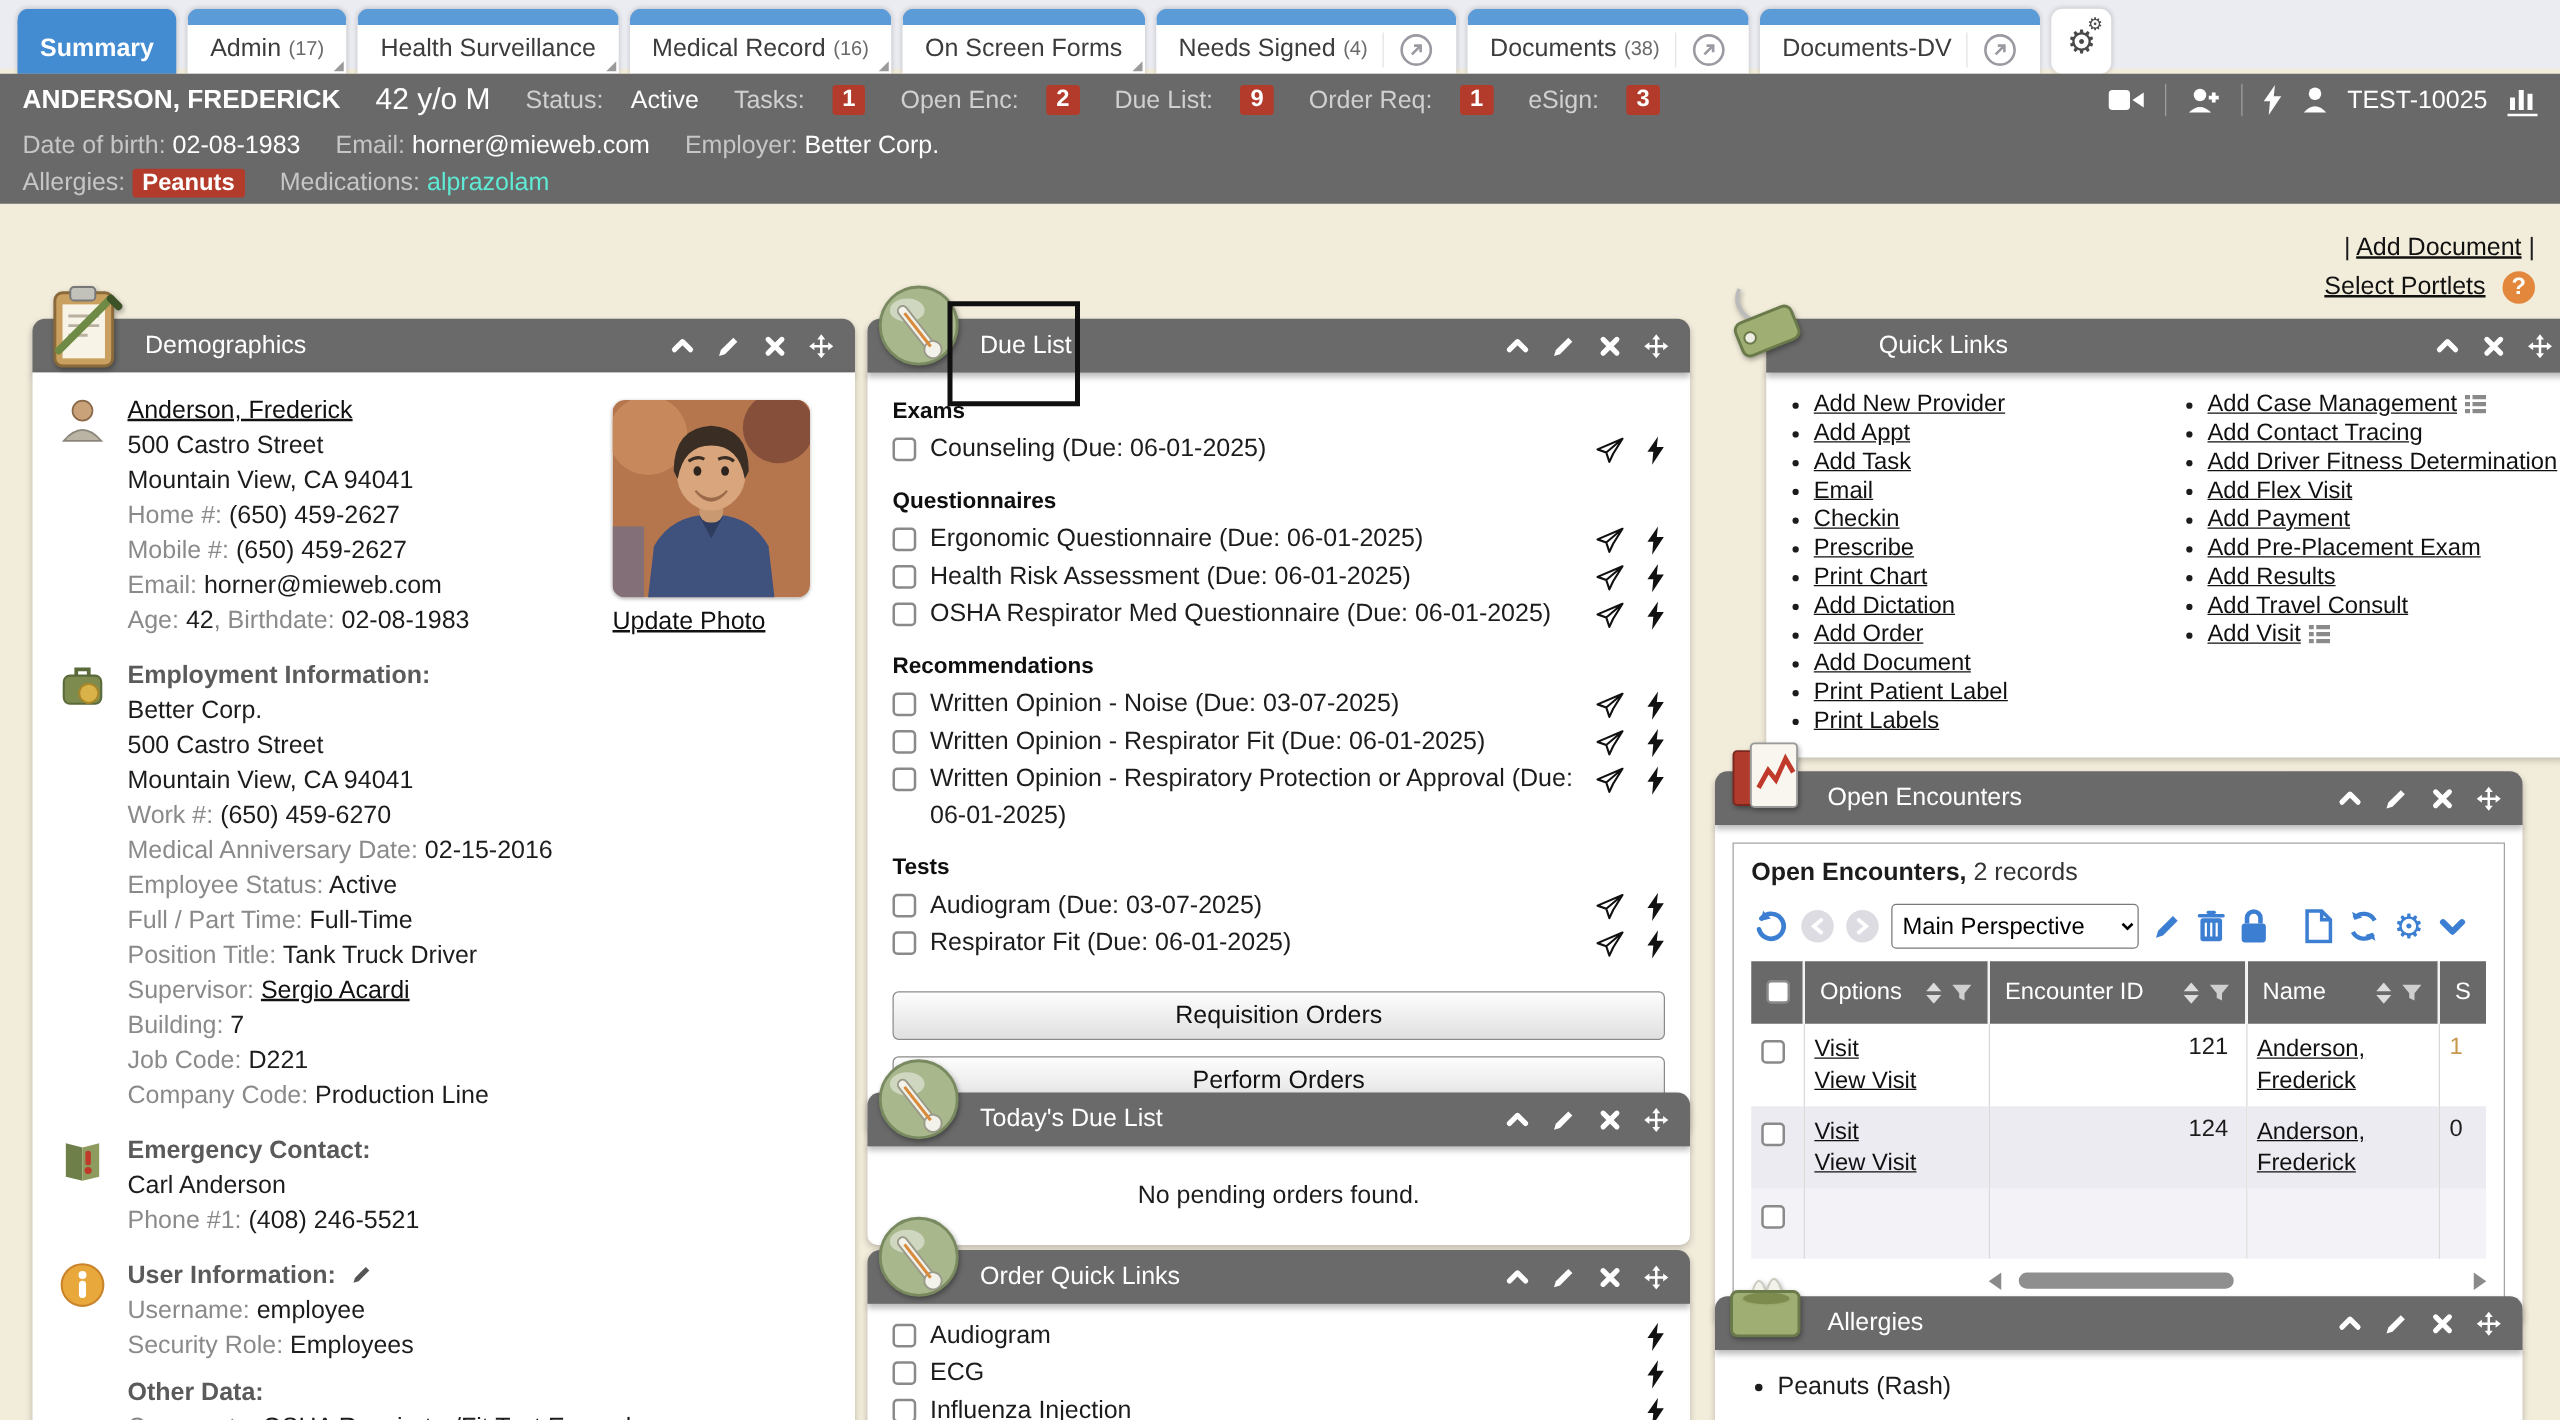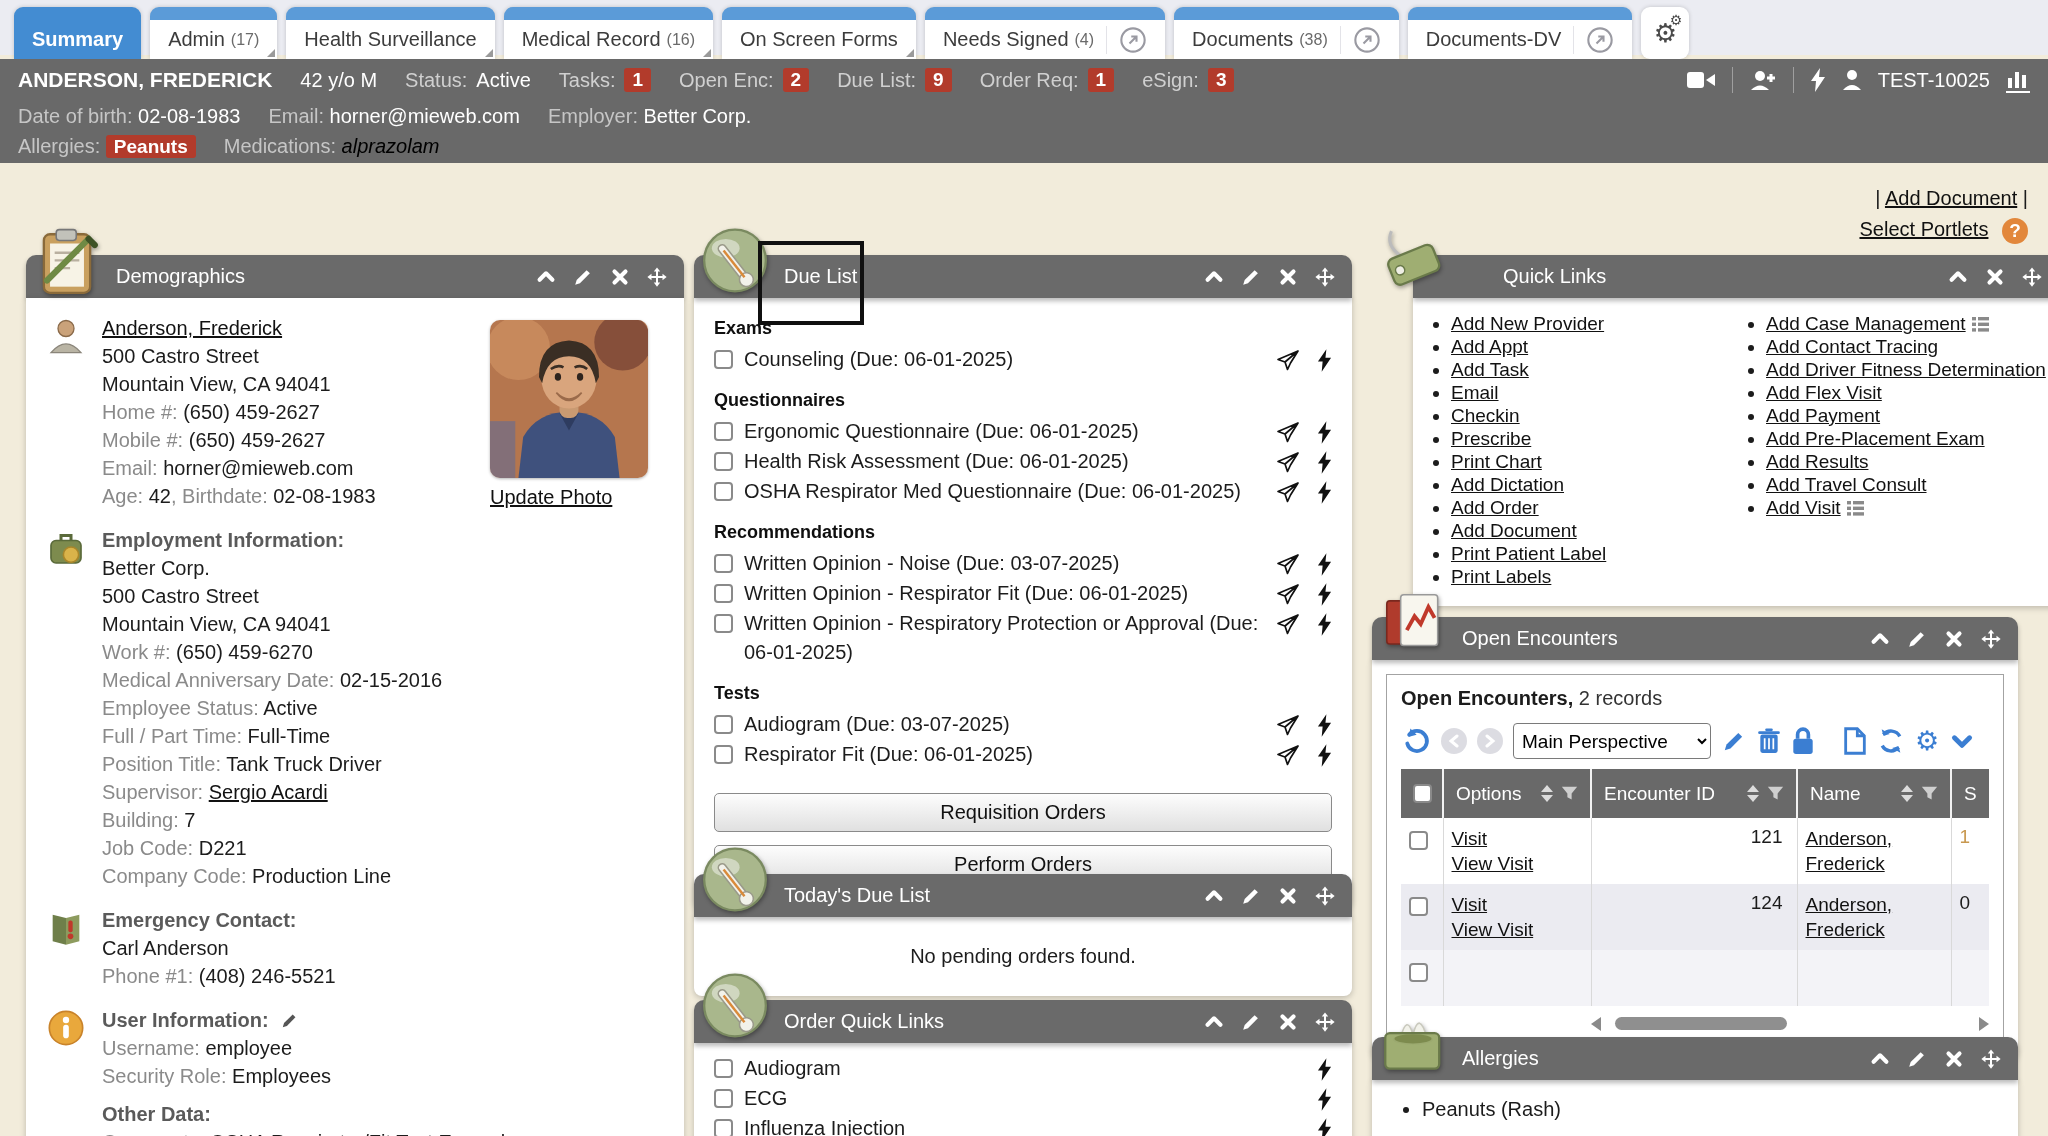--- a/index.html
+++ b/index.html
@@ -23,32 +23,32 @@
   .gear-glyph.big::before{content:"⚙";font-size:26px;color:#4a4a4a;}
   .gear-glyph.small{position:absolute;top:4px;right:7px;}
   .gear-glyph.small::before{content:"⚙";font-size:14px;color:#4a4a4a;}
 
   
   .grayhead{position:absolute;top:59px;left:0;width:100%;height:104px;background:#696969;color:#fff;
             box-sizing:border-box;padding:0 18px;}
   .pb-row1{display:flex;align-items:center;height:42px;}
   .pb-left{display:flex;align-items:center;gap:28px;flex:1;min-width:0;}
   .pb-name{font-size:21px;font-weight:bold;}
-  .pb-agesex{font-size:20px;}
-  .pb-item{display:flex;align-items:center;gap:9px;font-size:20px;}
+  .pb-agesex{font-size:24px;}
+  .pb-item{display:flex;align-items:center;gap:22px;font-size:20px;}
   .pb-label{color:#d0d0d0;}
   .badge{background:#b23b2b;color:#fff;font-weight:bold;padding:1px 8px;border-radius:3px;font-size:19px;}
   .pb-right{display:flex;align-items:center;gap:16px;}
   .vdiv{width:1px;height:26px;background:#9f9f9f;}
   .ph-ic{display:flex;align-items:center;cursor:pointer;}
   .chart-underline{border-bottom:2px solid #fff;padding-bottom:3px;}
   .pb-user{font-size:20px;}
   .info-row{display:flex;gap:28px;height:30px;align-items:center;font-size:20px;}
   .info-label{color:#c6c6c6;}
-  .med-val{color:#000000;font-style:italic;}
+  .med-val{color:#5eead4;}
 
   
   .toplinks{position:absolute;top:183px;right:20px;text-align:right;font-size:20px;line-height:31px;}
   .help-circle{display:inline-flex;align-items:center;justify-content:center;width:26px;height:26px;
                border-radius:50%;background:#e2873b;color:#fff;font-weight:bold;font-size:19px;
                vertical-align:middle;margin-left:8px;cursor:pointer;}
   .help-circle::before{content:"?";}
 
   
   .portlet{position:absolute;}

